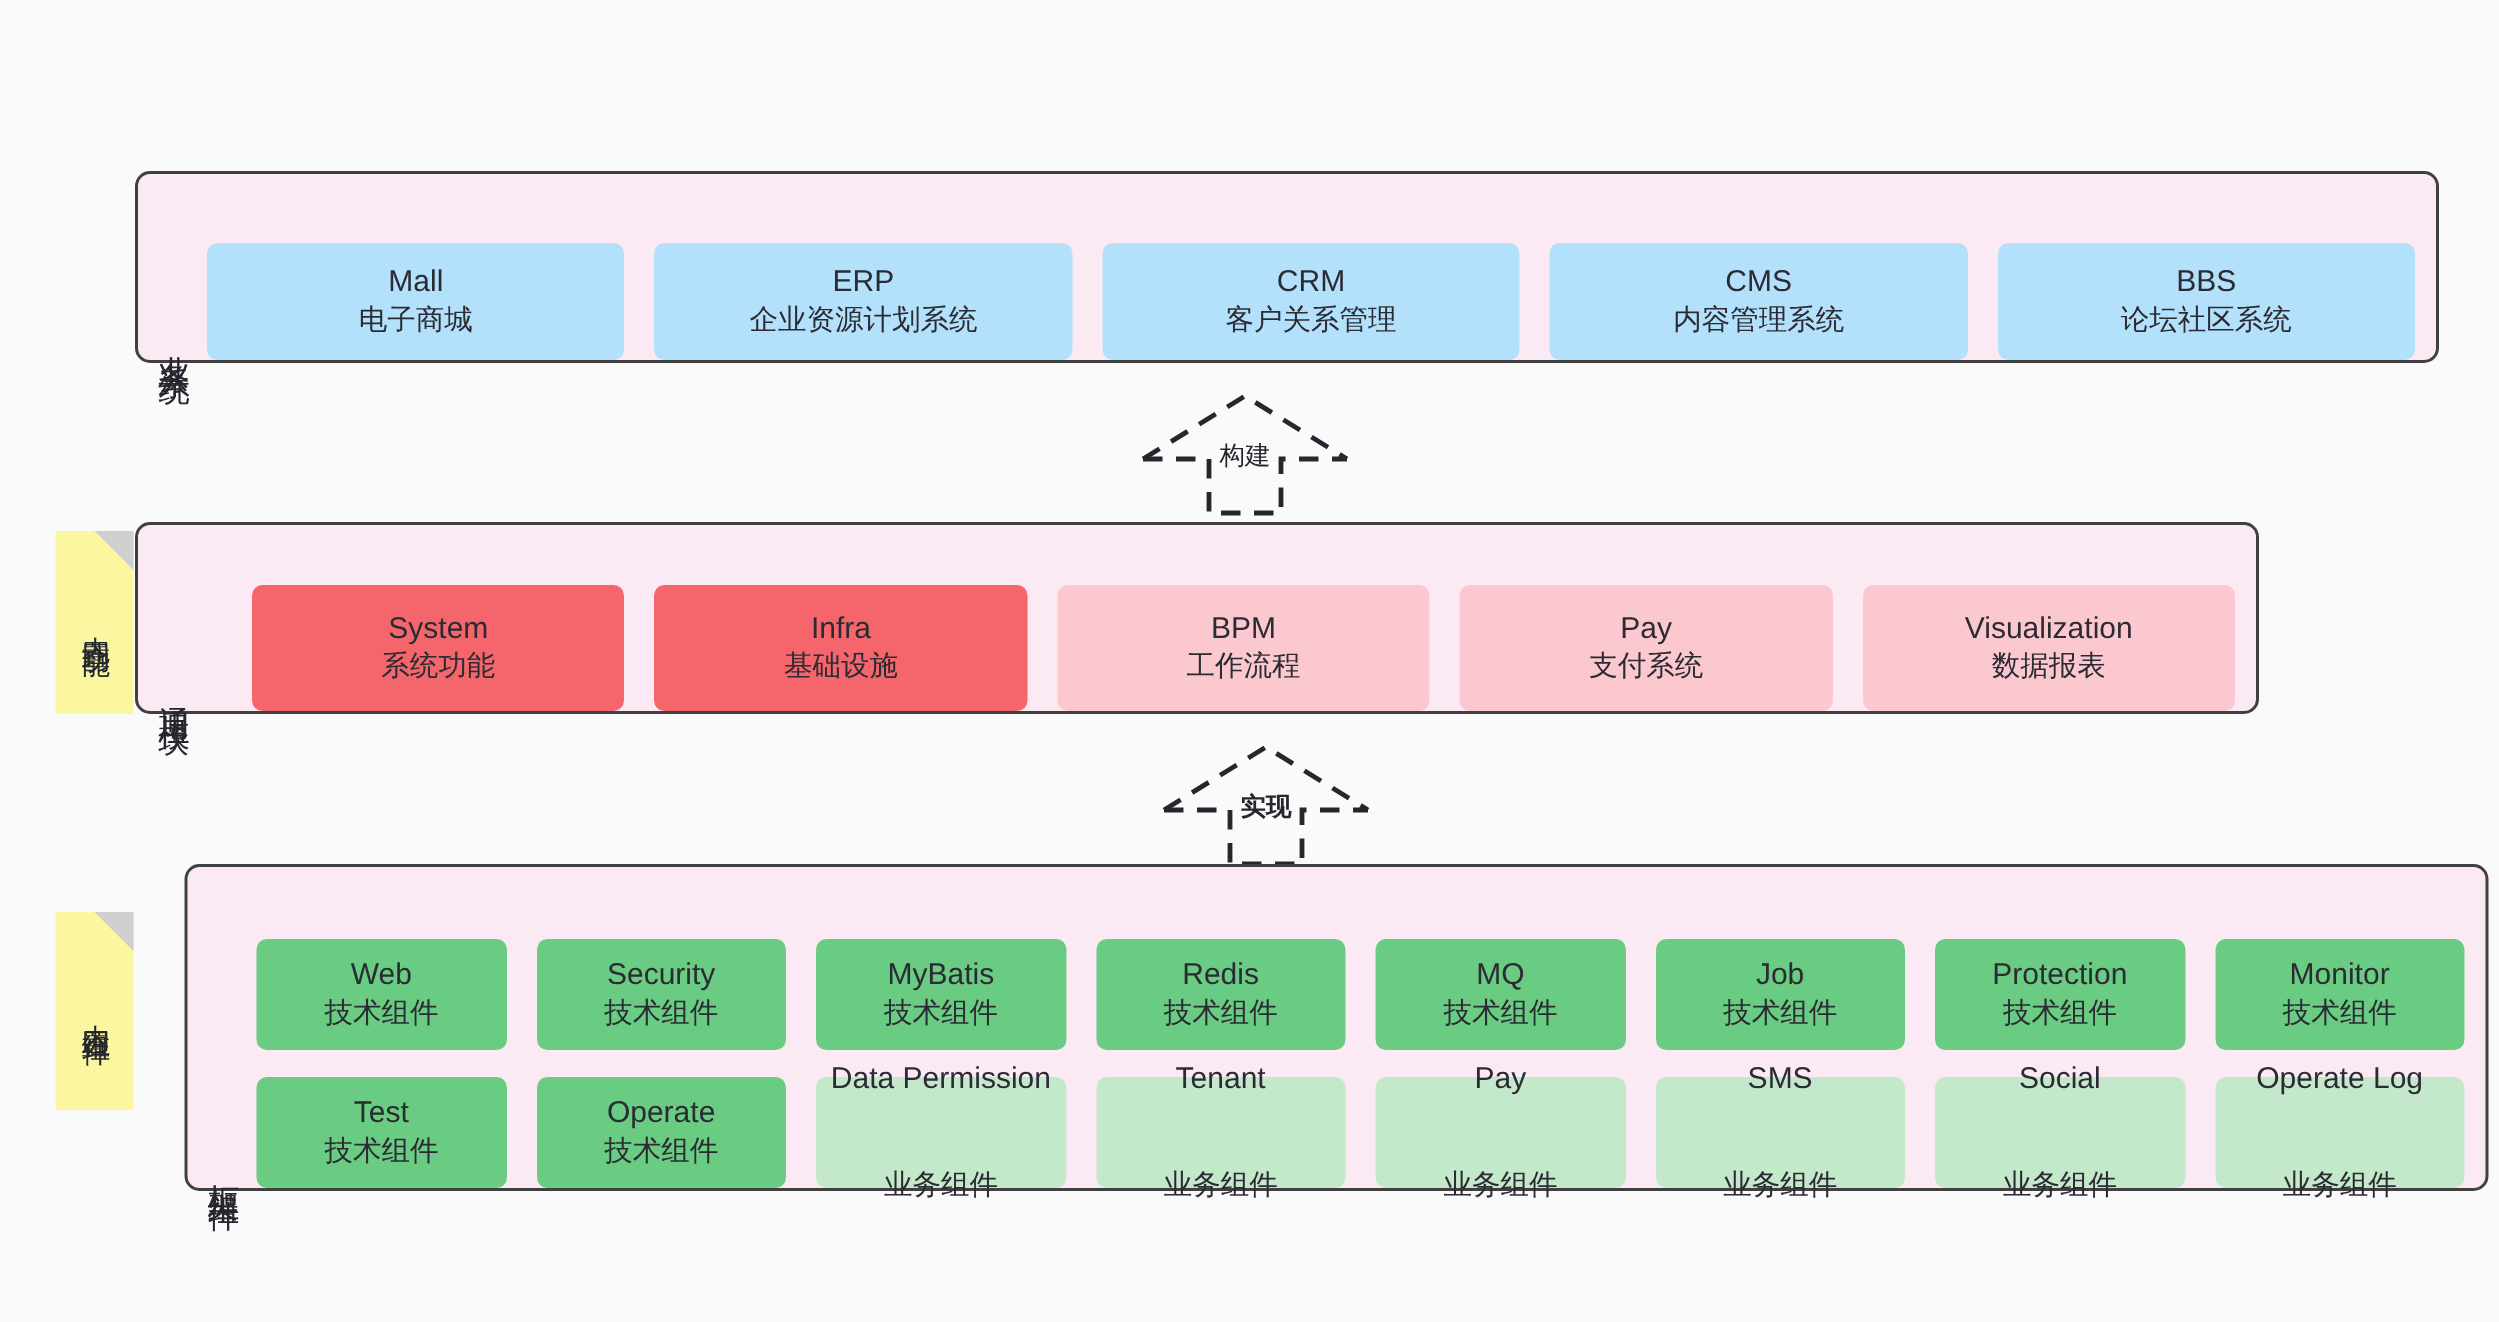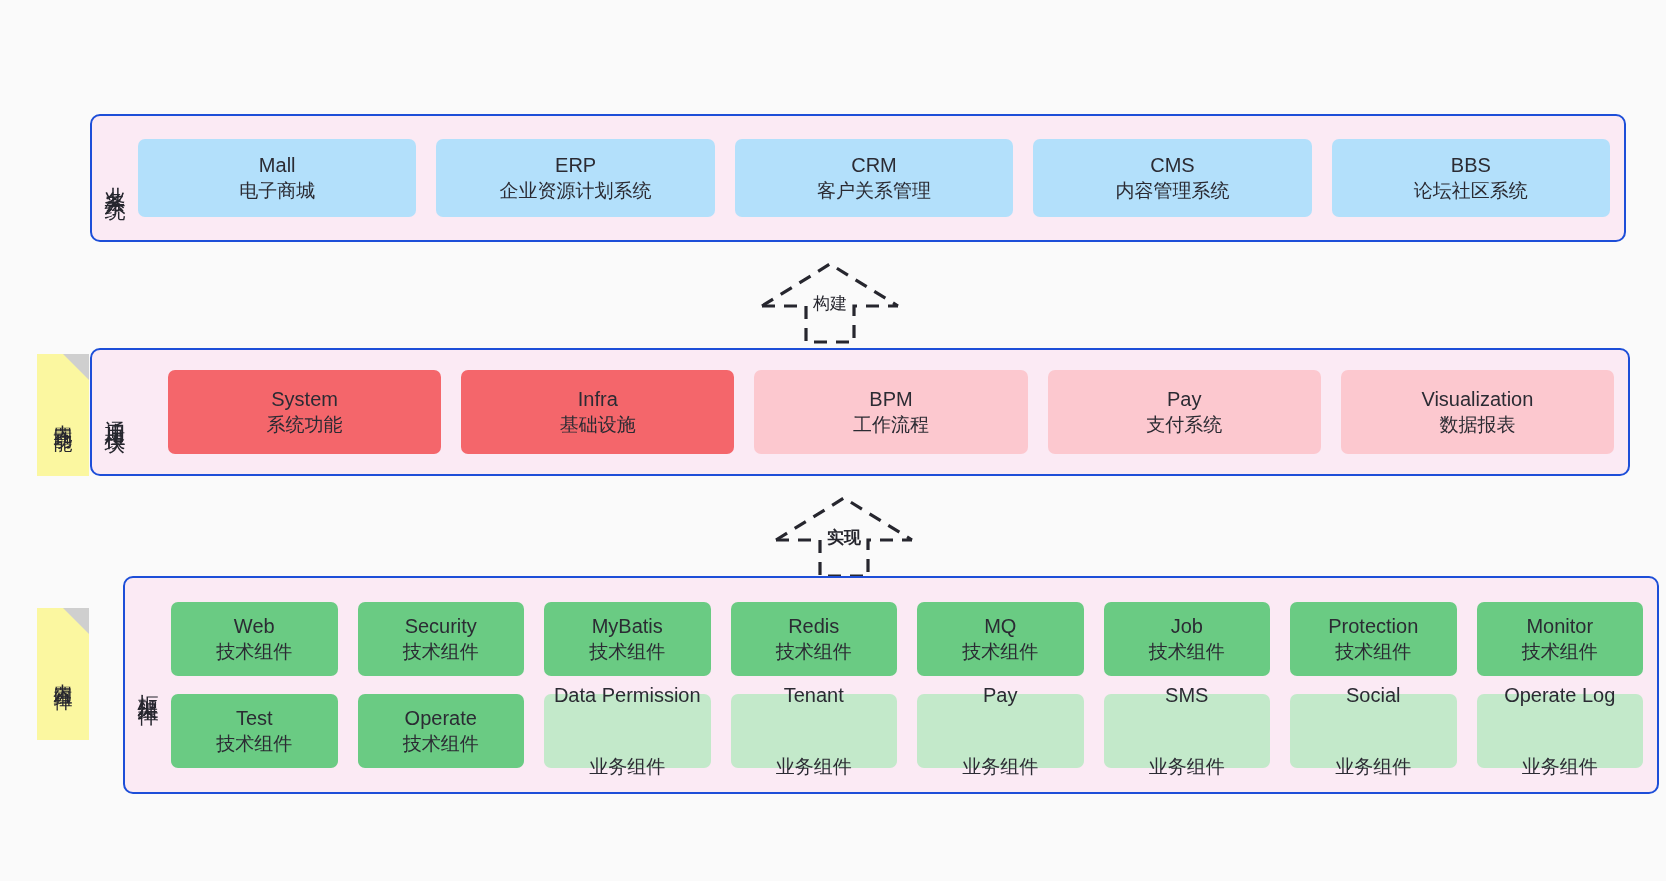--- a/index.html
+++ b/index.html
@@ -8,24 +8,24 @@
     background: #fafafa;
     font-family: "Liberation Sans", "DejaVu Sans", sans-serif;
     overflow: hidden;
   }
   #canvas { position: relative; width: 1666px; height: 881px; }
 
   
   .section {
     position: absolute;
     background: #fbeaf4;
-    border: 2px solid #1d4ed8;
+    border: 2px solid #404040;
     border-radius: 10px;
     display: flex;
-    align-items: center;
+    align-items: flex-end;
   }
   .section-label {
     flex: 0 0 auto;
     width: 46px;
     display: flex;
     align-items: center;
     justify-content: center;
     padding: 4px 2px;
   }
   .section-label span {
@@ -156,21 +156,21 @@
       <path d="M2 44 L46 44 L46 80 L94 80 L94 44 L138 44" stroke="#26262e" stroke-width="3.2" stroke-dasharray="13 9" stroke-linecap="butt" fill="none"></path>
     </svg>
     <div class="conn-label" style="top:30px;text-align:right;">构建</div>
   </div>
 
   <div class="note" style="left:37px; top:354px; width:52px; height:122px;">
     <div class="fold"></div>
     <span>内置功能</span>
   </div>
 
-  <div class="section" style="left:90px; top:348px; width:1540px; height:128px;gap:30px;">
+  <div class="section" style="left:90px; top:348px; width:1416px; height:128px;gap:30px;">
     <div class="section-label">
       <span>通用模块</span>
     </div>
     <div class="section-body">
       <div class="row">
         <div class="card c-red h-mod">
           <div class="t1">System</div>
           <div class="t2">系统功能</div>
         </div>
         <div class="card c-red h-mod">

